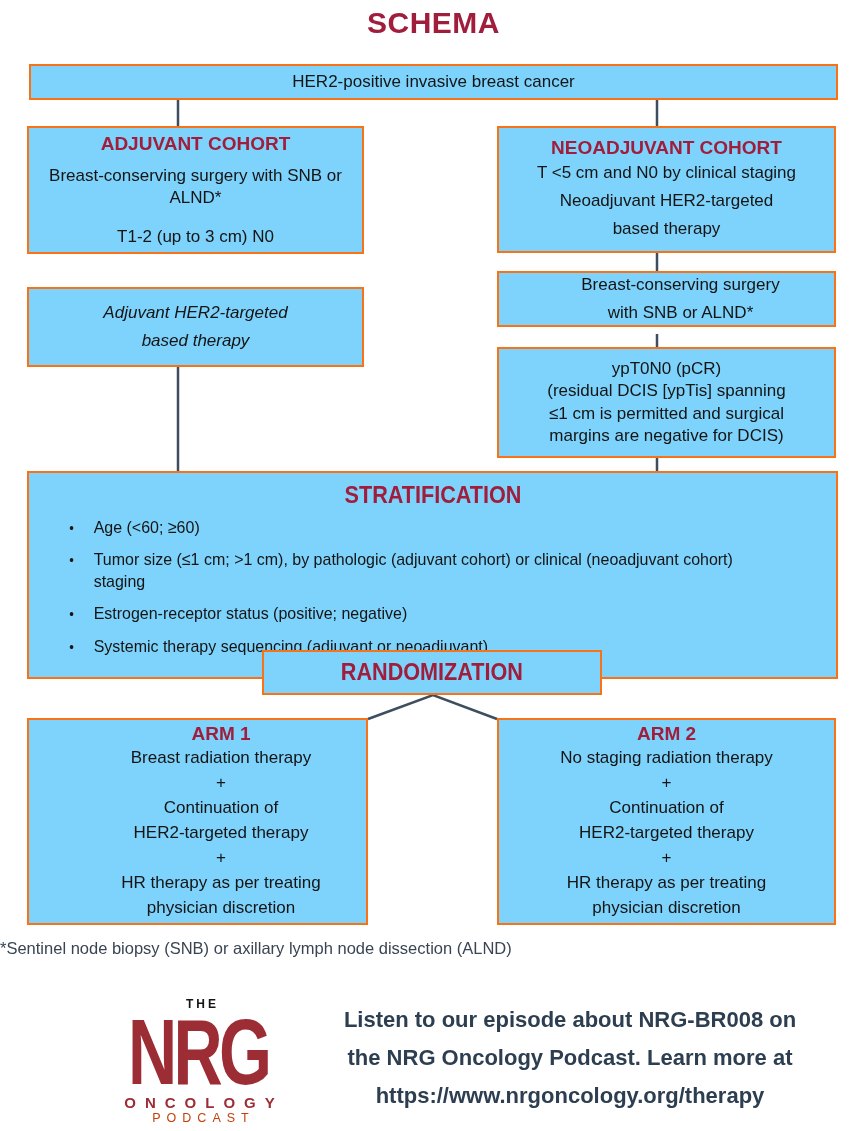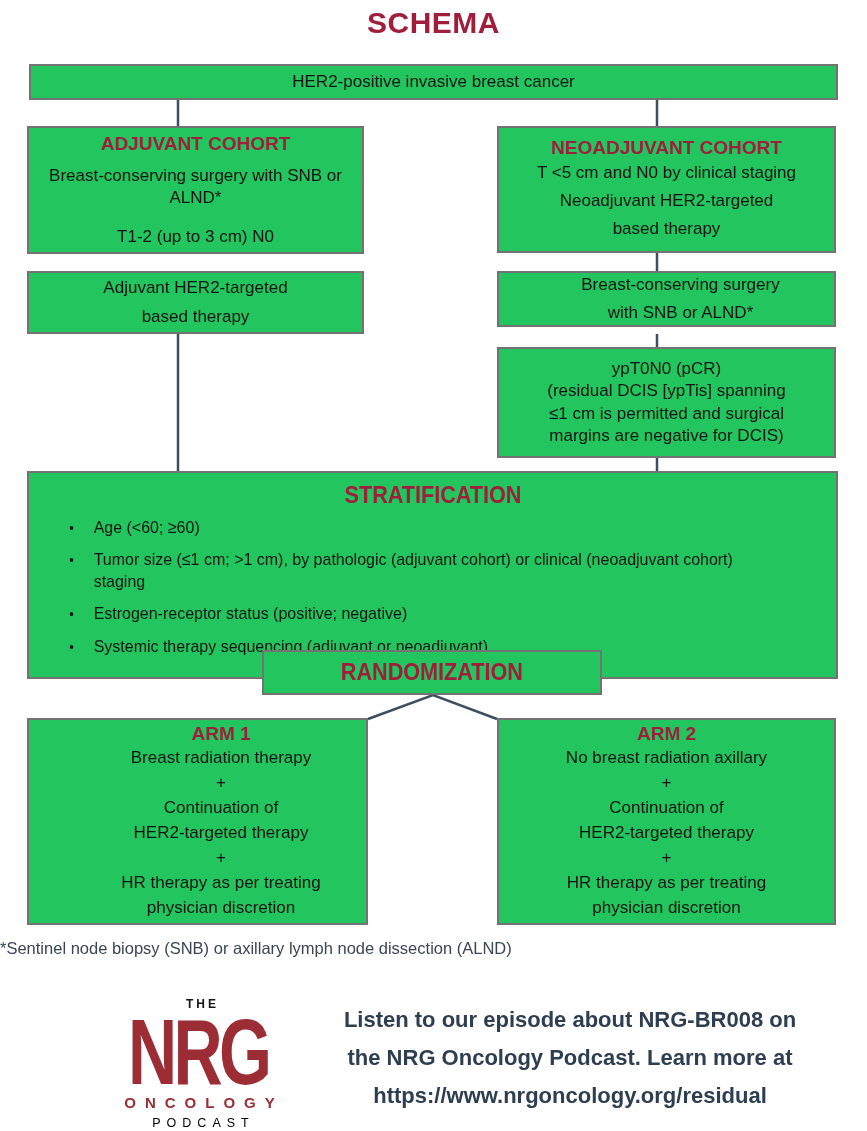--- a/index.html
+++ b/index.html
@@ -1,29 +1,29 @@
 <!DOCTYPE html>
 <html><head>
 <meta charset="utf-8">
 <style>
   html,body{margin:0;padding:0;background:#fff;}
   .page{position:relative;width:867px;height:1131px;background:#ffffff;
         font-family:"Liberation Sans", sans-serif;color:#141414;overflow:hidden;}
   .title{position:absolute;left:0;top:6px;width:100%;text-align:center;
          font-size:30px;font-weight:bold;letter-spacing:0.5px;color:#A01E3C;}
   svg.connectors{position:absolute;left:0;top:0;z-index:0;}
-  .box{position:absolute;background:#22c55e;border:2px solid #737373;box-sizing:border-box;
+  .box{position:absolute;background:#7dd3fc;border:2px solid #f97316;box-sizing:border-box;
        display:flex;flex-direction:column;align-items:center;justify-content:center;
        text-align:center;z-index:1;}
   .hdr{color:#A01E3C;font-weight:bold;font-size:19px;line-height:1.25;}
   .body-17{font-size:17px;line-height:1.32;}
   #top-box{left:29px;top:64px;width:809px;height:36px;font-size:17px;}
   #adjuvant-box{left:27px;top:126px;width:337px;height:128px;padding:4px 8px;justify-content:space-between;}
   #neoadjuvant-box{left:497px;top:126px;width:339px;height:127px;padding:4px 6px;}
-  #adjuvant-therapy-box{left:27px;top:271px;width:337px;height:63px;}
+  #adjuvant-therapy-box{left:27px;top:287px;width:337px;height:80px;font-style:italic;}
   #bcs-box{left:497px;top:271px;width:339px;height:56px;padding-left:28px;}
   #pcr-box{left:497px;top:347px;width:339px;height:111px;}
   #strat-box{left:27px;top:471px;width:811px;height:208px;justify-content:flex-start;}
   #rand-box{left:262px;top:650px;width:340px;height:45px;}
   #arm1-box{left:27px;top:718px;width:341px;height:207px;padding-left:47px;}
   #arm2-box{left:497px;top:718px;width:339px;height:207px;}
   .gap-top{margin-top:11px;}
   .lh-tall{line-height:1.65;}
   .cond{transform:scaleX(0.94);transform-origin:50% 0;}
   #strat-box .cond{width:862px;padding:7px 42px;box-sizing:border-box;}
@@ -37,22 +37,22 @@
             font-size:16.5px;color:#3A4553;}
   .logo{position:absolute;left:110px;top:997px;width:182px;text-align:center;z-index:1;}
   .logo-the{font-size:12px;font-weight:bold;letter-spacing:3px;color:#141414;padding-left:3px;}
   .logo-main{display:flex;align-items:center;justify-content:center;height:68px;margin-top:2px;flex-direction:column;}
   .mic{margin-top:13px;margin-right:-8px;position:relative;z-index:2;}
   .nrg-wrap{width:146px;overflow:visible;text-align:left;}
   .logo-nrg{display:inline-block;font-size:92px;line-height:66px;font-weight:bold;color:#9C2D35;
             letter-spacing:-5px;transform:scaleX(0.74);transform-origin:0 0;}
   .logo-oncology{font-size:15px;font-weight:bold;letter-spacing:9px;color:#9C2D35;
                  margin-top:13px;padding-left:6px;white-space:nowrap;}
-  .logo-podcast{font-size:12.5px;font-weight:500;letter-spacing:6px;color:#000000;
-                margin-top:5px;padding-left:5px;white-space:nowrap;}
+  .logo-podcast{font-size:12.5px;font-weight:500;letter-spacing:6px;color:#c2410c;
+                padding-left:5px;white-space:nowrap;}
   .logo-tagline{font-size:9px;font-style:italic;font-weight:600;color:#C2464E;margin-top:5px;white-space:nowrap;}
   .podcast-text{position:absolute;left:300px;top:1001px;width:540px;text-align:center;
                 font-size:22px;font-weight:bold;color:#2C3E50;line-height:38px;z-index:1;}
 </style>
 </head>
 <body>
 
 <div class="page">
 
   <div class="title">SCHEMA</div>
@@ -136,21 +136,21 @@
     <div class="arm-line">+</div>
     <div class="arm-line">Continuation of</div>
     <div class="arm-line">HER2-targeted therapy</div>
     <div class="arm-line">+</div>
     <div class="arm-line">HR therapy as per treating</div>
     <div class="arm-line">physician discretion</div>
   </div>
 
   <div class="box" id="arm2-box">
     <div class="hdr">ARM 2</div>
-    <div class="arm-line">No breast radiation axillary</div>
+    <div class="arm-line">No staging radiation therapy</div>
     <div class="arm-line">+</div>
     <div class="arm-line">Continuation of</div>
     <div class="arm-line">HER2-targeted therapy</div>
     <div class="arm-line">+</div>
     <div class="arm-line">HR therapy as per treating</div>
     <div class="arm-line">physician discretion</div>
   </div>
 
   <div class="footnote">*Sentinel node biopsy (SNB) or axillary lymph node dissection (ALND)</div>
 
@@ -174,16 +174,16 @@
       </div>
     </div>
     <div class="logo-oncology">ONCOLOGY</div>
     <div class="logo-podcast">PODCAST</div>
     <div class="logo-tagline">Moving the needle in cancer care</div>
   </div>
 
   <div class="podcast-text">
     <div>Listen to our episode about NRG-BR008 on</div>
     <div>the NRG Oncology Podcast. Learn more at</div>
-    <div>https://www.nrgoncology.org/residual</div>
+    <div>https://www.nrgoncology.org/therapy</div>
   </div>
 
 </div>
 
 </body></html>

